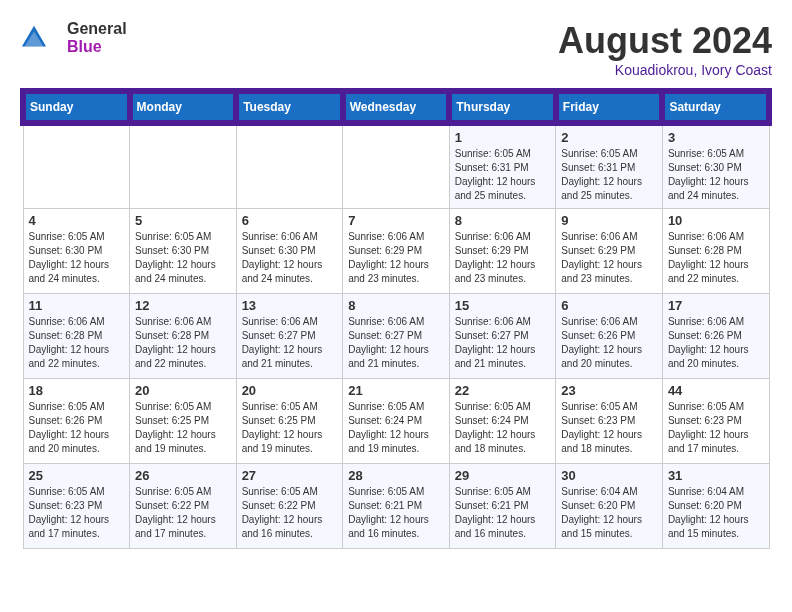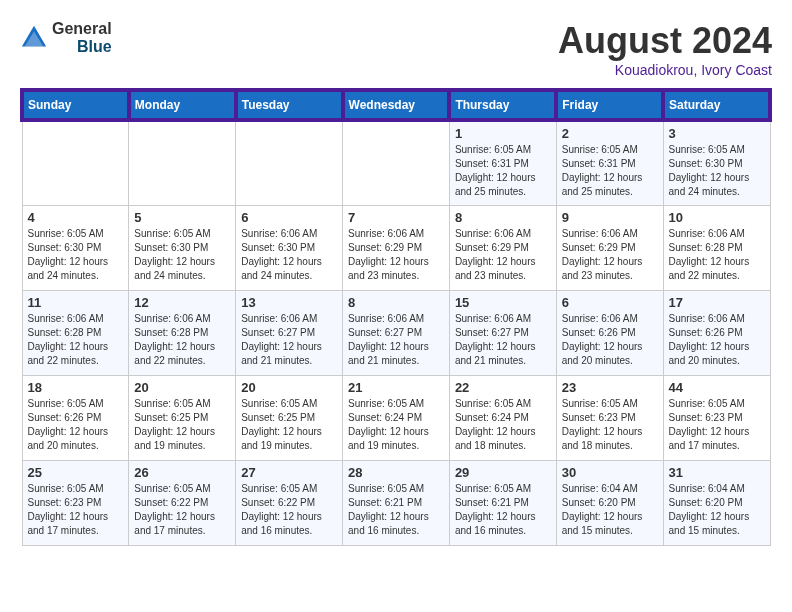--- a/index.html
+++ b/index.html
@@ -12,37 +12,36 @@
     }
     .header {
       display: flex;
       justify-content: space-between;
       align-items: flex-start;
       margin-bottom: 10px;
     }
     .logo {
       display: flex;
       align-items: center;
-      gap: 4px;
+      gap: 19px;
     }
     .logo-text {
       display: flex;
       flex-direction: column;
       line-height: 1.1;
     }
     .logo-general {
       font-size: 16px;
       font-weight: bold;
       color: #333;
     }
     .logo-blue {
       font-size: 16px;
       font-weight: bold;
-      color: #0c4a6e;
-      text-align: right;
+      color: #a21caf;
     }
     .logo-icon {
       width: 28px;
       height: 28px;
     }
     .title-block {
       text-align: right;
     }
     .month-title {
       font-size: 36px;
@@ -59,21 +58,21 @@
       border-collapse: collapse;
       table-layout: fixed;
     }
     thead th {
       background-color: #1a6fc4;
       color: white;
       font-size: 12px;
       font-weight: bold;
       padding: 6px 4px;
       text-align: left;
-      border: 4px solid #4c1d95;
+      border: 6px solid #4c1d95;
     }
     tbody td {
       vertical-align: top;
       border: 1px solid #ccc;
       padding: 4px 5px;
       font-size: 9.5px;
       color: #333;
       height: 85px;
       background: #fff;
     }

